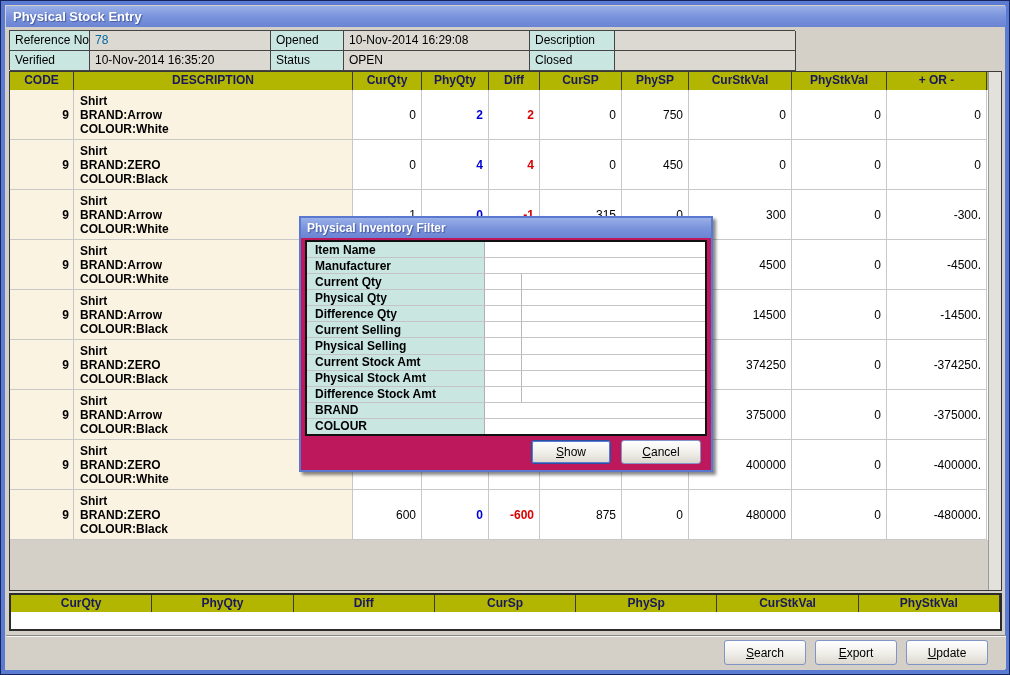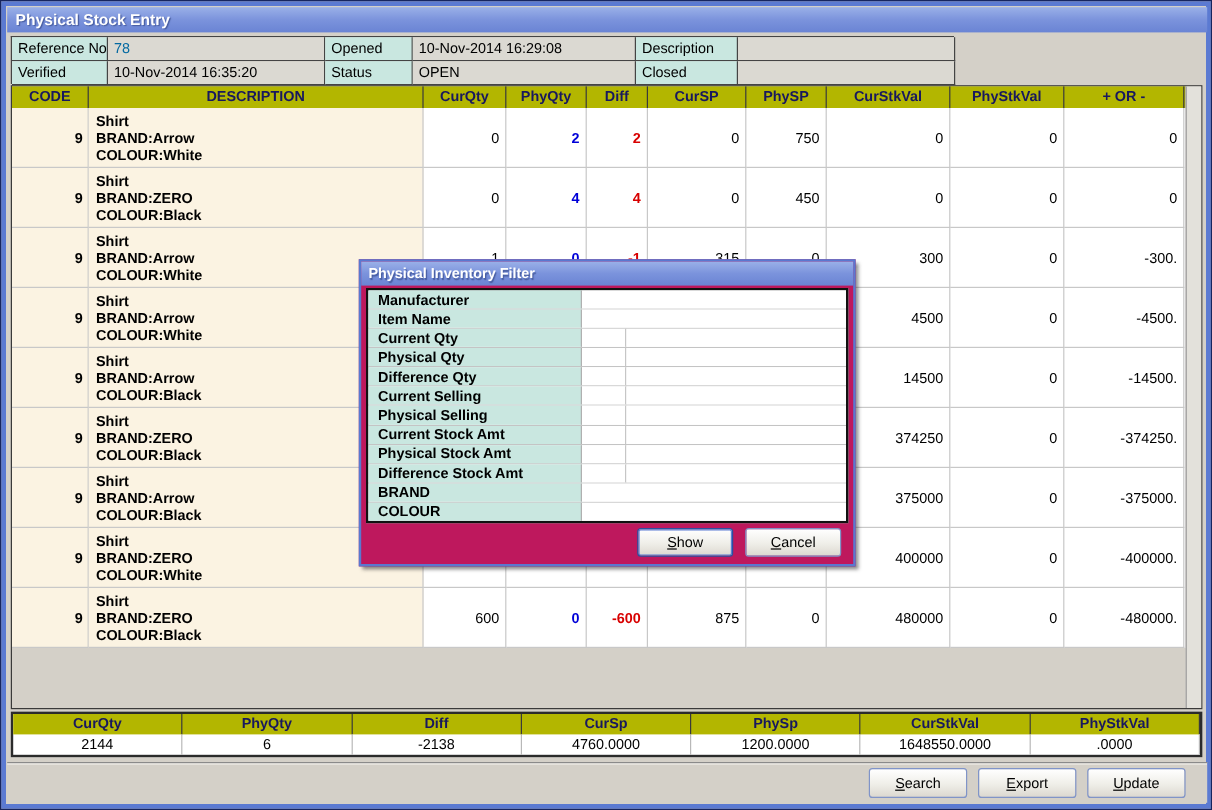--- a/index.html
+++ b/index.html
@@ -290,48 +290,39 @@
   <div class="summary">
     <div class="summary-row head" id="summary-header">
         <div class="scell">CurQty</div>
         <div class="scell">PhyQty</div>
         <div class="scell">Diff</div>
         <div class="scell">CurSp</div>
         <div class="scell">PhySp</div>
         <div class="scell">CurStkVal</div>
         <div class="scell">PhyStkVal</div>
       </div>
-    <div class="summary-row vals" id="summary-values">
-        <div class="scell">2144</div>
-        <div class="scell">6</div>
-        <div class="scell">-2138</div>
-        <div class="scell">4760.0000</div>
-        <div class="scell">1200.0000</div>
-        <div class="scell">1648550.0000</div>
-        <div class="scell">.0000</div>
-      </div>
   </div>
 
   <div class="actionbar" id="actionbar">
       <button class="btn"><u>S</u>earch</button>
       <button class="btn"><u>E</u>xport</button>
       <button class="btn"><u>U</u>pdate</button>
     </div>
 
   <div class="dialog">
     <div class="dialog-title">
       <span>Physical Inventory Filter</span>
     </div>
     <div class="filter-table" id="filter-table">
         <div class="f-row">
+          <div class="f-label">Item Name</div>
+          <div class="f-input"></div>
+        </div>
+        <div class="f-row">
           <div class="f-label">Manufacturer</div>
-          <div class="f-input"></div>
-        </div>
-        <div class="f-row">
-          <div class="f-label">Item Name</div>
           <div class="f-input"></div>
         </div>
         <div class="f-row">
           <div class="f-label">Current Qty</div>
           <div class="f-op"></div>
           <div class="f-input"></div>
         </div>
         <div class="f-row">
           <div class="f-label">Physical Qty</div>
           <div class="f-op"></div>

